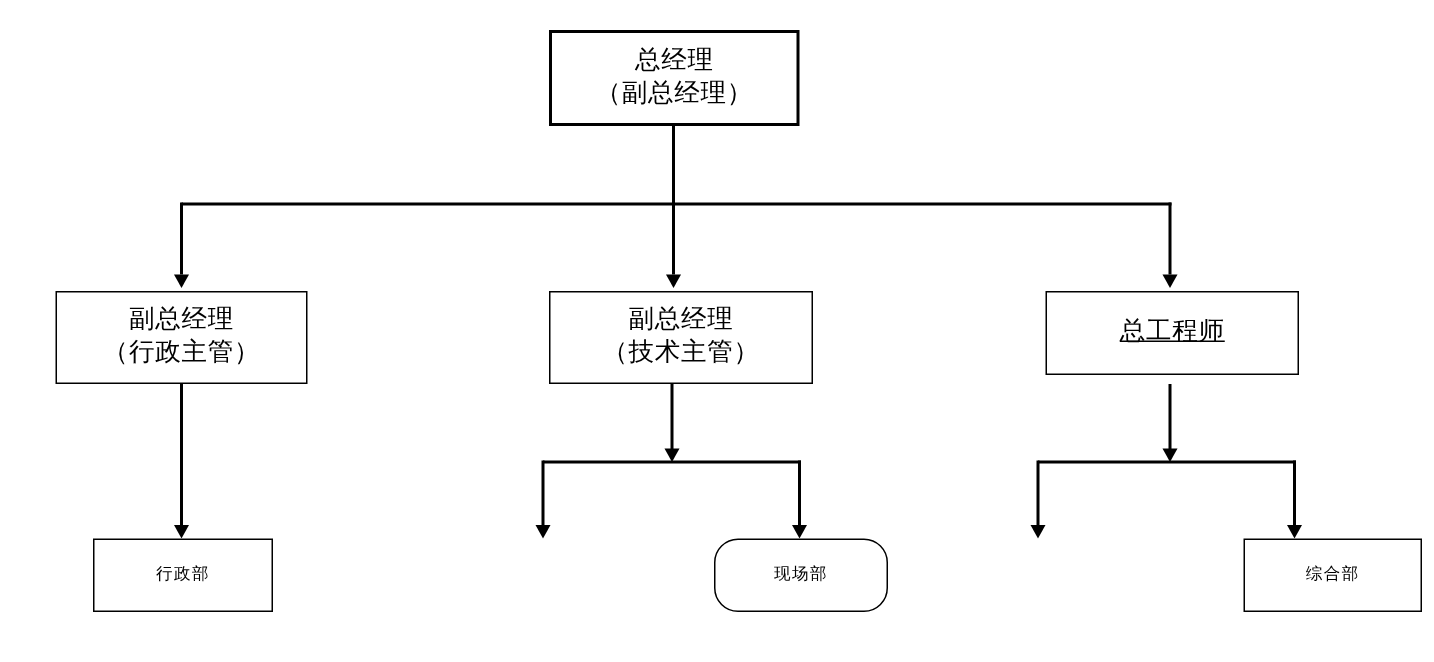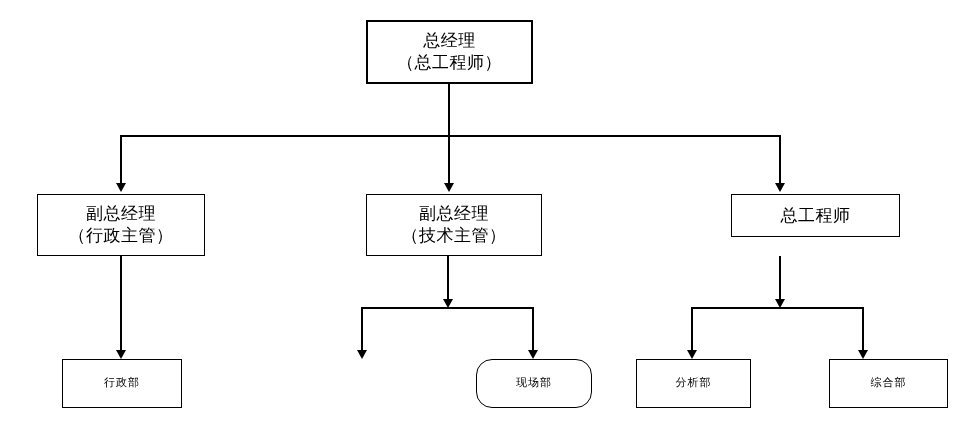--- a/index.html
+++ b/index.html
@@ -64,21 +64,21 @@
     border-top: 9px solid #000000;
   }
 </style>
 </head>
 <body>
 
 <div id="org-chart">
 
   <div class="node level-0" style="left:366px; top:20px; width:167px; height:64px;">
     <span class="line1">总经理</span>
-    <span class="line2">（总工程师）</span>
+    <span class="line2">（副总经理）</span>
   </div>
 
   <div class="conn v-line" style="left:448px; top:84px; width:2px; height:52px;"></div>
 
   <div class="conn h-line" style="left:121px; top:135px; width:660px; height:2px;"></div>
 
   <div class="conn v-line" style="left:120px; top:135px; width:2px; height:48px;"></div>
   <div class="arrow" style="left:116px; top:183px;"></div>
 
   <div class="conn v-line" style="left:448px; top:135px; width:2px; height:48px;"></div>
@@ -90,21 +90,21 @@
   <div class="node level-1" style="left:37px; top:194px; width:168px; height:62px;">
     <span class="line1">副总经理</span>
     <span class="line2">（行政主管）</span>
   </div>
 
   <div class="node level-1" style="left:366px; top:194px; width:176px; height:62px;">
     <span class="line1">副总经理</span>
     <span class="line2">（技术主管）</span>
   </div>
 
-  <div class="node level-1" style="left:731px; top:194px; width:169px; height:43px;">
+  <div class="node level-1" style="left:697px; top:194px; width:169px; height:56px;text-decoration:underline;">
     <span class="line1">总工程师</span>
   </div>
 
   <div class="conn v-line" style="left:120px; top:256px; width:2px; height:94px;"></div>
   <div class="arrow" style="left:116px; top:350px;"></div>
 
   <div class="conn v-line" style="left:447px; top:256px; width:2px; height:44px;"></div>
   <div class="arrow" style="left:443px; top:299px;"></div>
   <div class="conn h-line" style="left:362px; top:307px; width:172px; height:2px;"></div>
 
@@ -126,21 +126,18 @@
 
   <div class="node level-2" style="left:62px; top:359px; width:120px; height:49px;">
     <span class="line1">行政部</span>
   </div>
 
 
   <div class="node level-2" style="left:476px; top:359px; width:116px; height:49px;border-radius:16px;">
     <span class="line1">现场部</span>
   </div>
 
-  <div class="node level-2" style="left:636px; top:359px; width:115px; height:49px;">
-    <span class="line1">分析部</span>
-  </div>
 
   <div class="node level-2" style="left:829px; top:359px; width:119px; height:49px;">
     <span class="line1">综合部</span>
   </div>
 
 </div>
 
 </body></html>

